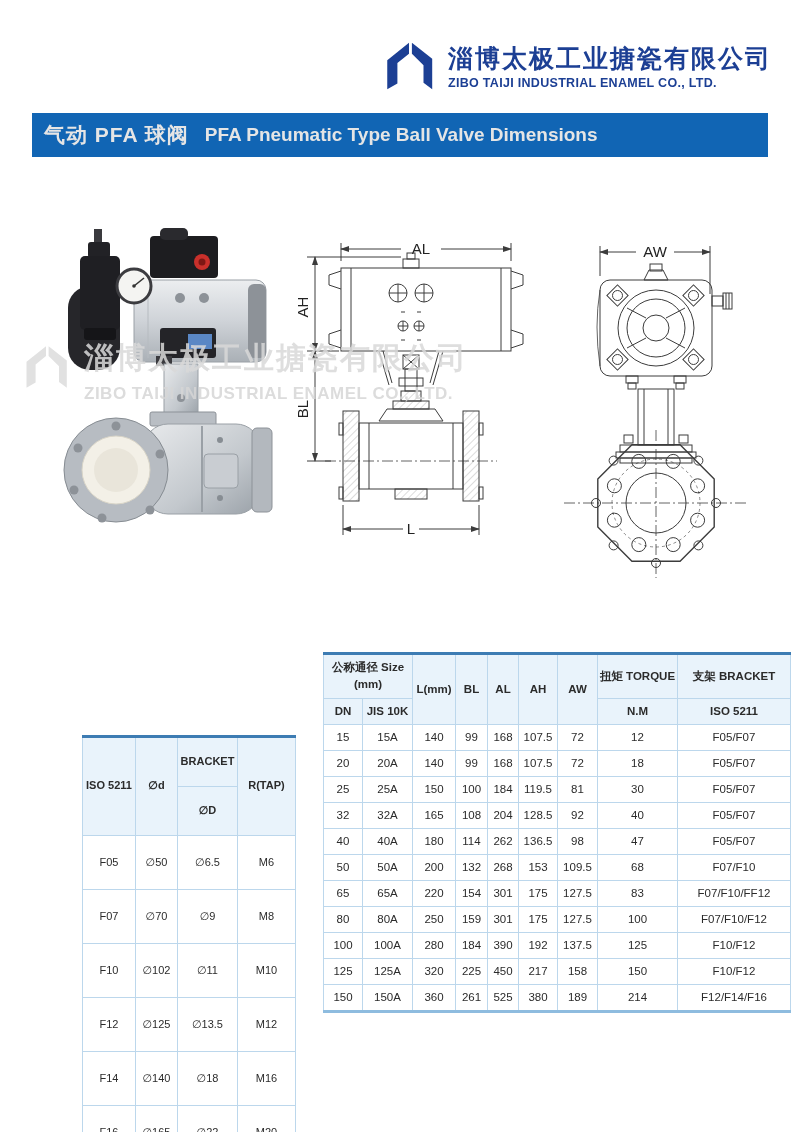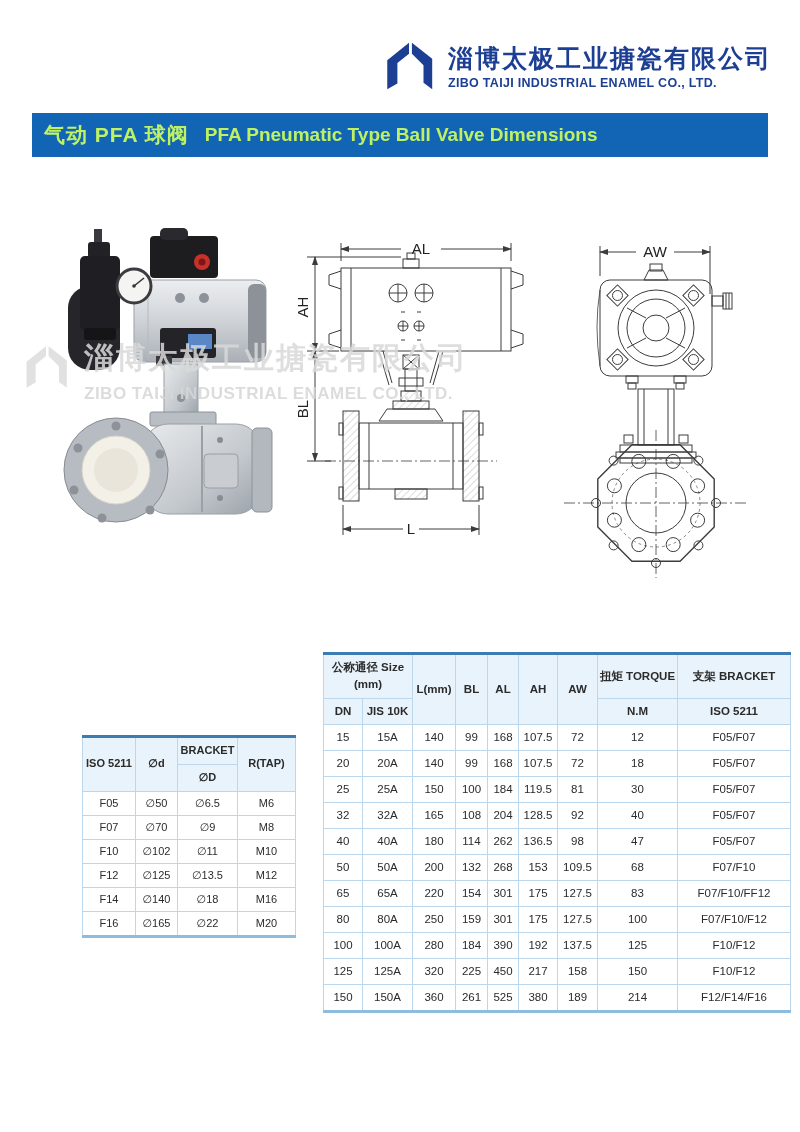--- a/index.html
+++ b/index.html
@@ -12,21 +12,21 @@
 
   
   .header-logo { position:absolute; top:34px; right:28px; display:flex; align-items:center; gap:10px; }
   .logo-texts { display:flex; flex-direction:column; }
   .logo-cn { font-size:25px; font-weight:700; color:#1c3f94; letter-spacing:2px; line-height:1.2; white-space:nowrap; }
   .logo-en { font-size:12.5px; font-weight:700; color:#1c3f94; letter-spacing:0.3px; margin-top:3px; white-space:nowrap; }
 
   
   .title-bar {
     position:absolute; left:32px; top:113px; width:736px; height:44px;
-    background:#1165b4; display:flex; align-items:center; padding-left:12px; color:#bef264;
+    background:#1165b4; display:flex; align-items:center; padding-left:12px; color:#e5e5e5;
   }
   .title-cn { font-size:21px; font-weight:700; letter-spacing:1px; white-space:nowrap; }
   .title-en { font-size:19px; font-weight:700; margin-left:16px; white-space:nowrap; }
 
   
   .figure { position:absolute; z-index:1; }
   #photo   { left:52px;  top:228px; }
   #front   { left:291px; top:233px; }
   #side    { left:556px; top:238px; }
 
@@ -37,22 +37,22 @@
   .wm-cn { font-size:30px; font-weight:700; color:#d9d9d9; letter-spacing:2px; white-space:nowrap; }
   .wm-en { font-size:17px; font-weight:700; color:#d6d6d6; letter-spacing:0.5px; margin-top:5px; white-space:nowrap; }
 
   
   table { border-collapse:collapse; table-layout:fixed; background:#fff; }
   th, td { border:1px solid #bcd7ec; text-align:center; vertical-align:middle; color:#2b2b2b; }
   th { background:#e9f3fb; font-weight:700; }
 
   .bracket-table { position:absolute; left:82px; top:735px; width:213px; font-size:11px;
                    border-top:3px solid #3d7cb3; border-bottom:3px solid #8ebcdf; }
-  .bracket-table th { padding:6px 1px; font-size:11px; line-height:1.25; }
-  .bracket-table td { padding:5px 1px; }
+  .bracket-table th { padding:17px 1px; font-size:11px; line-height:1.25; }
+  .bracket-table td { padding:20px 1px; }
 
   .dim-table { position:absolute; left:323px; top:652px; width:467px; font-size:11.5px;
                border-top:3px solid #3d7cb3; border-bottom:3px solid #8ebcdf; }
   .dim-table th { padding:4px 1px; line-height:1.5; }
   .dim-table td { padding:6.5px 1px; }
 </style>
 </head>
 <body>
 
 <div class="page">

